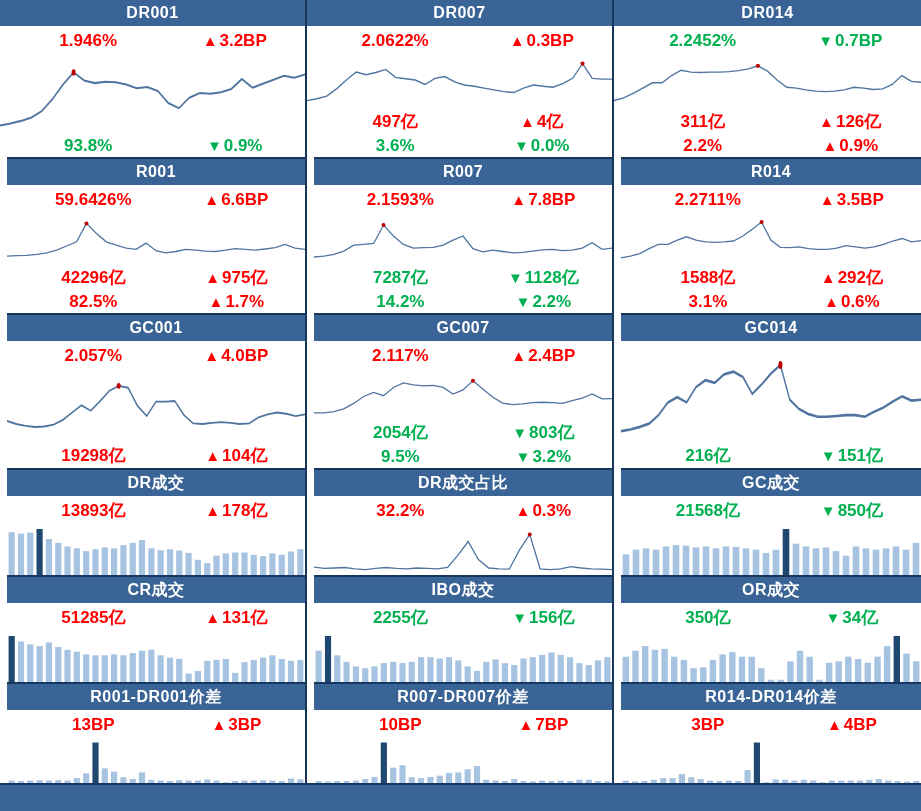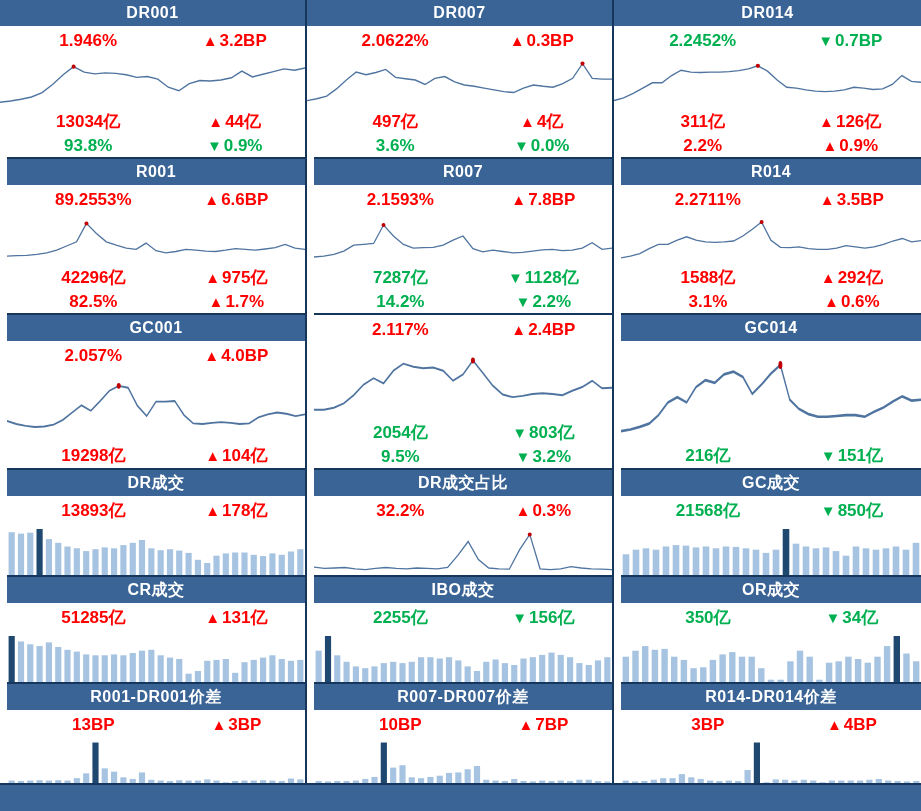--- a/index.html
+++ b/index.html
@@ -33,24 +33,20 @@
     <div class="stats stats-top">
       <span class="val red">1.946%</span>
       <span class="chg red"><span class="arrow">▲</span><span class="chg-val">3.2BP</span></span>
     </div>
     <div class="chart">
         <svg viewBox="0 0 300 50" preserveAspectRatio="none">
           <polyline points="0.0,44.6 10.3,43.4 20.7,41.7 31.0,39.6 41.4,35.4 51.7,27.8 62.1,18.6 72.4,11.0 82.8,16.1 93.1,17.8 103.4,16.9 113.8,17.3 124.1,18.6 134.5,21.1 144.8,20.3 155.2,22.8 165.5,30.4 175.9,33.7 186.2,27.0 196.6,24.1 206.9,24.5 217.2,23.6 227.6,21.5 237.9,15.2 248.3,20.7 258.6,18.2 269.0,15.7 279.3,13.1 289.7,14.4 300.0,12.3" fill="none" stroke="#4F74A0" stroke-width="1.3"></polyline>
           <circle cx="72.4" cy="11.0" r="2" fill="#C00000"></circle>
         </svg>
       </div>
-    <div class="stats stats-mid">
-      <span class="val red">13034亿</span>
-      <span class="chg red"><span class="arrow">▲</span><span class="chg-val">44亿</span></span>
-    </div>
     <div class="stats stats-bot">
       <span class="val green">93.8%</span>
       <span class="chg green"><span class="arrow">▼</span><span class="chg-val">0.9%</span></span>
     </div>
   </section>
     <section class="panel">
     <header class="panel-header">
       <span>DR007</span>
     </header>
     <div class="stats stats-top">
@@ -93,21 +89,21 @@
     <div class="stats stats-bot">
       <span class="val red">2.2%</span>
       <span class="chg red"><span class="arrow">▲</span><span class="chg-val">0.9%</span></span>
     </div>
   </section>
     <section class="panel">
     <header class="panel-header">
       <span>R001</span>
     </header>
     <div class="stats stats-top">
-      <span class="val red">89.2553%</span>
+      <span class="val red">59.6426%</span>
       <span class="chg red"><span class="arrow">▲</span><span class="chg-val">6.6BP</span></span>
     </div>
     <div class="chart">
         <svg viewBox="0 0 300 50" preserveAspectRatio="none">
           <polyline points="0.0,42.1 10.0,41.7 20.0,41.3 30.0,40.4 40.0,38.8 50.0,36.2 60.0,32.0 70.0,27.8 80.0,9.4 90.0,19.4 100.0,27.8 110.0,31.2 120.0,34.1 130.0,35.4 140.0,29.1 150.0,36.7 160.0,38.8 170.0,37.5 180.0,35.4 190.0,36.2 200.0,37.1 210.0,37.5 220.0,36.2 230.0,34.6 240.0,35.4 250.0,36.2 260.0,35.0 270.0,33.7 280.0,30.4 290.0,34.1 300.0,35.4" fill="none" stroke="#4F74A0" stroke-width="1.3"></polyline>
           <circle cx="80.0" cy="9.4" r="2" fill="#C00000"></circle>
         </svg>
       </div>
     <div class="stats stats-mid">
       <span class="val red">42296亿</span>
@@ -177,20 +173,23 @@
           <polyline points="0.0,35.4 9.4,37.5 18.8,38.8 28.1,39.6 37.5,39.2 46.9,37.9 56.3,34.6 65.6,29.5 75.0,24.5 84.4,28.3 93.8,21.5 103.1,14.4 112.5,11.0 121.9,12.3 131.3,24.9 140.6,32.0 150.0,22.0 159.4,22.0 168.8,21.5 178.1,31.2 187.5,37.1 196.9,37.5 206.3,36.7 215.6,36.2 225.0,36.7 234.4,37.5 243.8,37.1 253.1,32.9 262.5,30.8 271.9,29.5 281.3,30.4 290.6,32.0 300.0,30.8" fill="none" stroke="#4F74A0" stroke-width="1.3"></polyline>
           <circle cx="112.5" cy="11.0" r="2" fill="#C00000"></circle>
         </svg>
       </div>
     <div class="stats stats-mid">
       <span class="val red">19298亿</span>
       <span class="chg red"><span class="arrow">▲</span><span class="chg-val">104亿</span></span>
     </div>
   </section>
     <section class="panel">
+    <header class="panel-header">
+      <span>GC007</span>
+    </header>
     <div class="stats stats-top">
       <span class="val red">2.117%</span>
       <span class="chg red"><span class="arrow">▲</span><span class="chg-val">2.4BP</span></span>
     </div>
     <div class="chart">
         <svg viewBox="0 0 300 50" preserveAspectRatio="none">
           <polyline points="0.0,43.8 10.0,43.8 20.0,42.5 30.0,39.6 40.0,34.1 50.0,27.0 60.0,22.8 70.0,26.2 80.0,17.8 90.0,13.1 100.0,15.2 110.0,16.1 120.0,15.7 130.0,17.8 140.0,24.5 150.0,20.3 160.0,11.0 170.0,19.4 180.0,27.8 190.0,33.7 200.0,35.4 210.0,34.6 220.0,33.3 230.0,32.9 240.0,33.3 250.0,34.1 260.0,31.2 270.0,28.7 280.0,24.5 290.0,29.5 300.0,29.1" fill="none" stroke="#4F74A0" stroke-width="1.3"></polyline>
           <circle cx="160.0" cy="11.0" r="2" fill="#C00000"></circle>
         </svg>
       </div>

